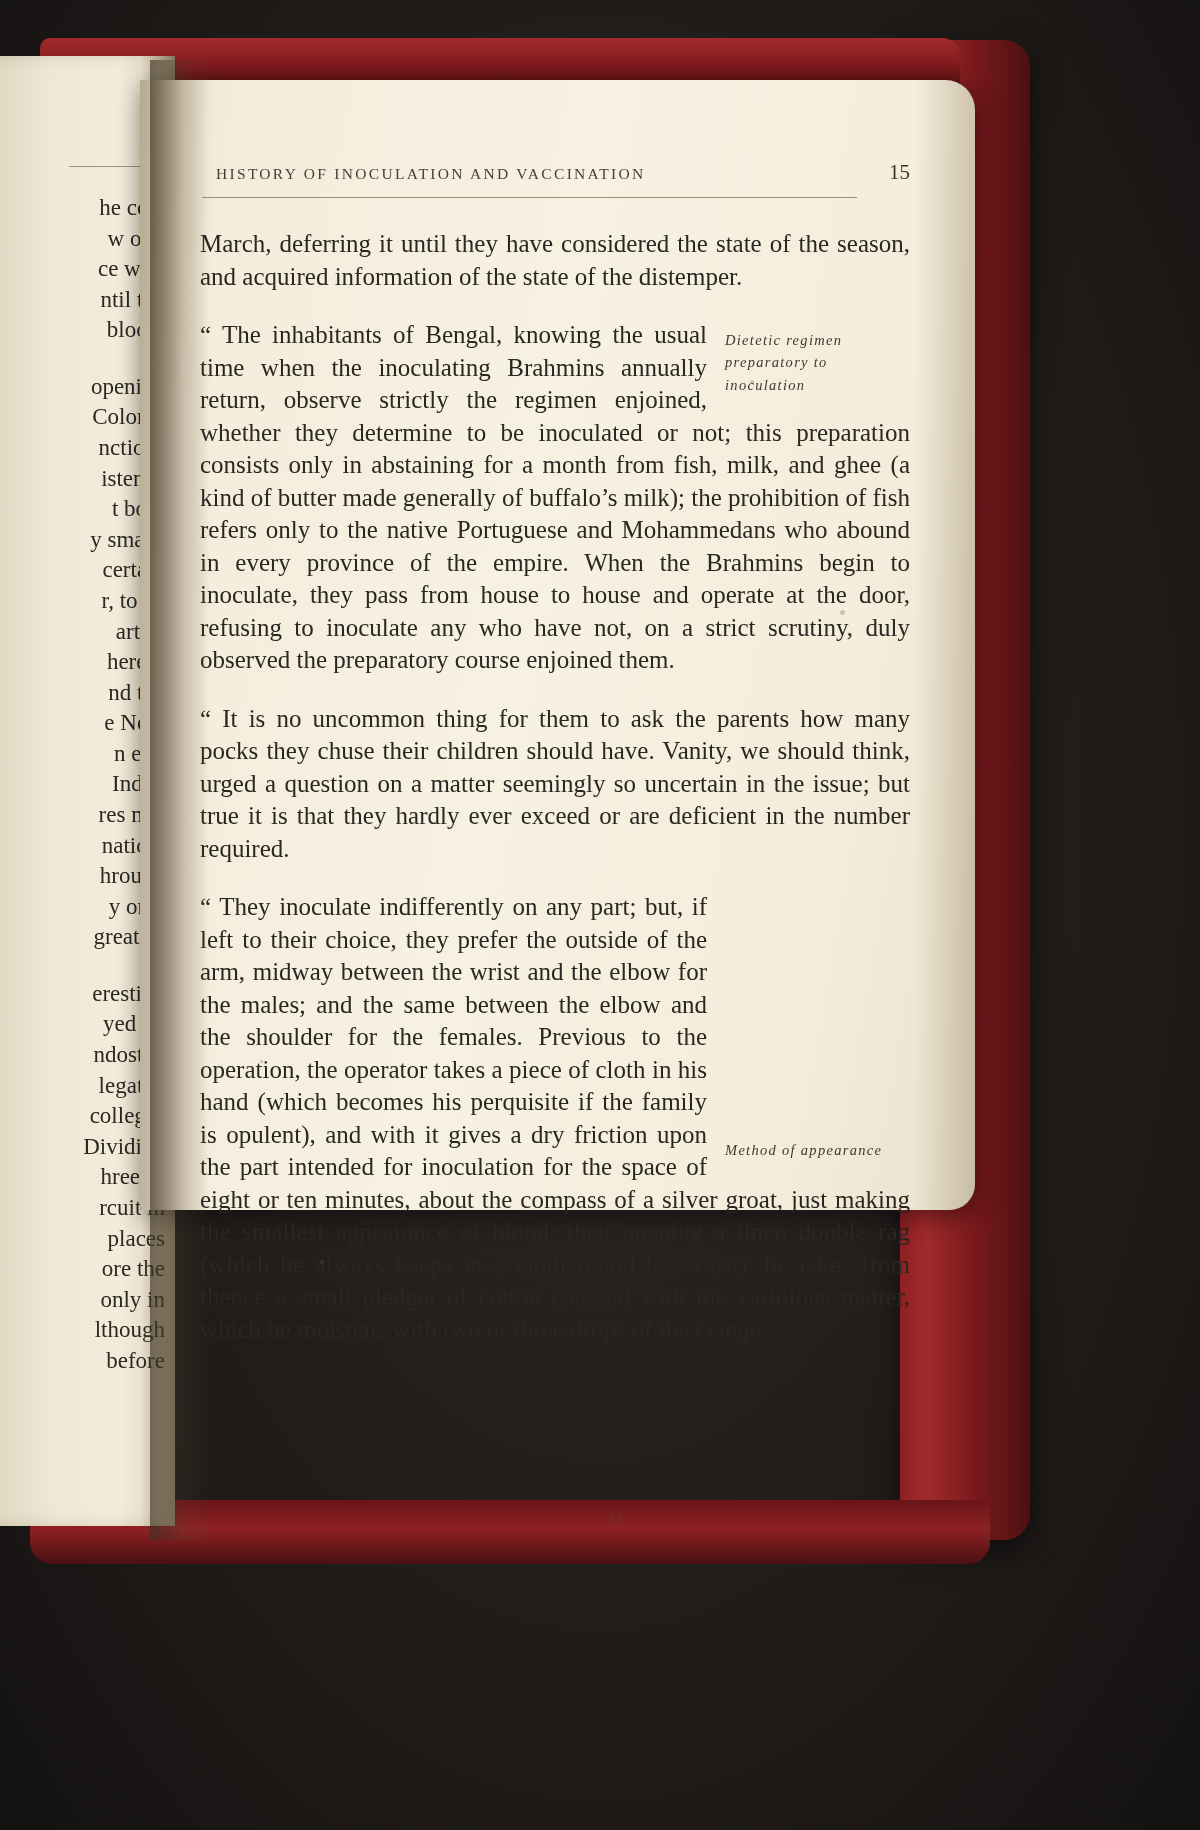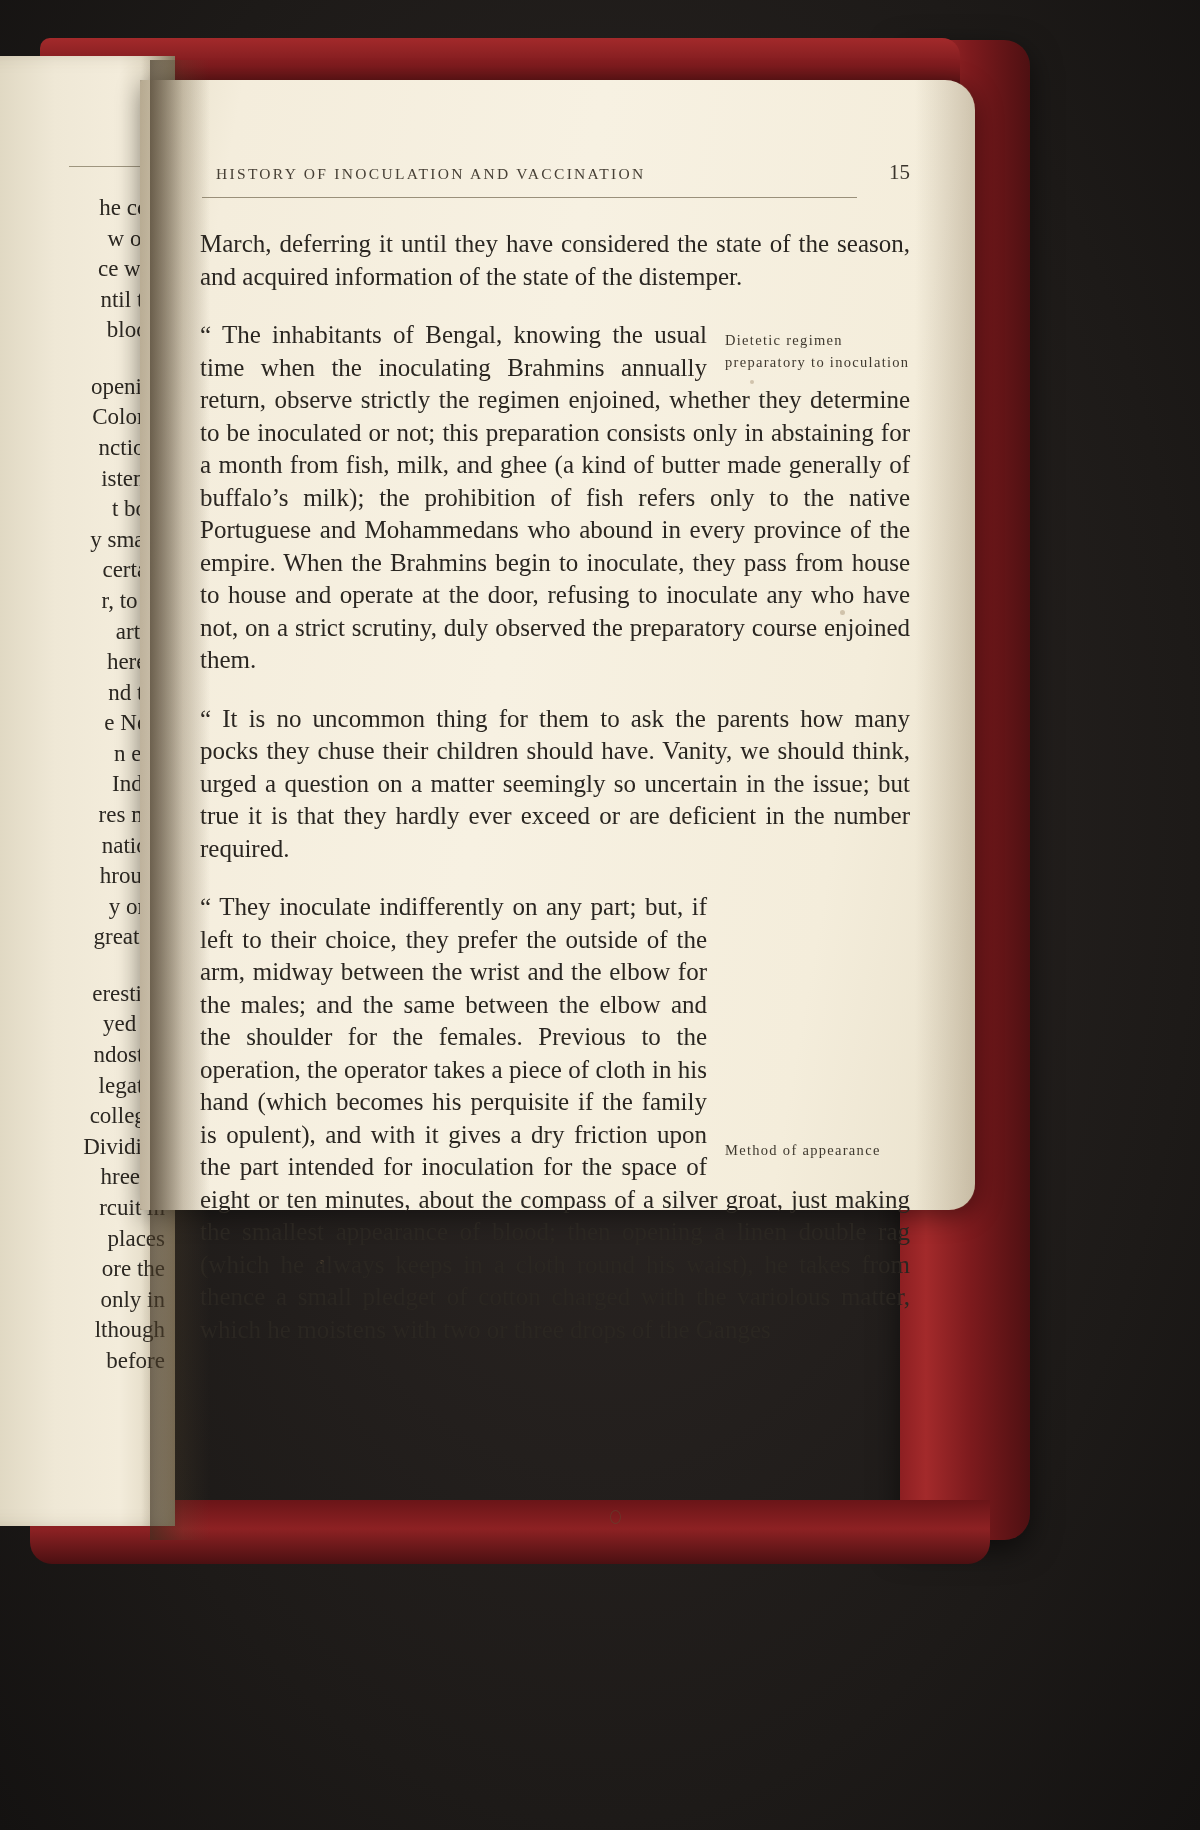--- a/index.html
+++ b/index.html
@@ -174,20 +174,21 @@
   
   .marginal {
     float: right;
     width: 185px;
     margin: 10px 0 6px 18px;
     font-size: 14.5px;
     line-height: 1.55;
     letter-spacing: 1.3px;
     color: #3f392f;
     font-family: "Liberation Serif", serif;
+    font-style: italic;
   }
 
   .clear { clear: both; }
 
   
   .left-inner {
     position: absolute;
     left: 0;
     top: 110px;
     width: 175px;

